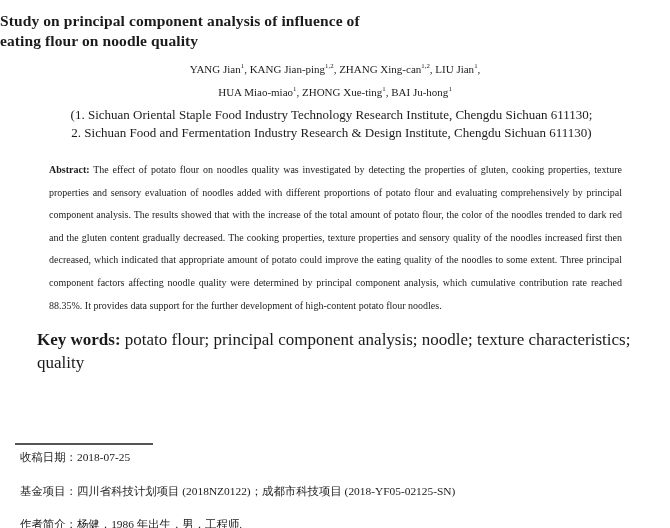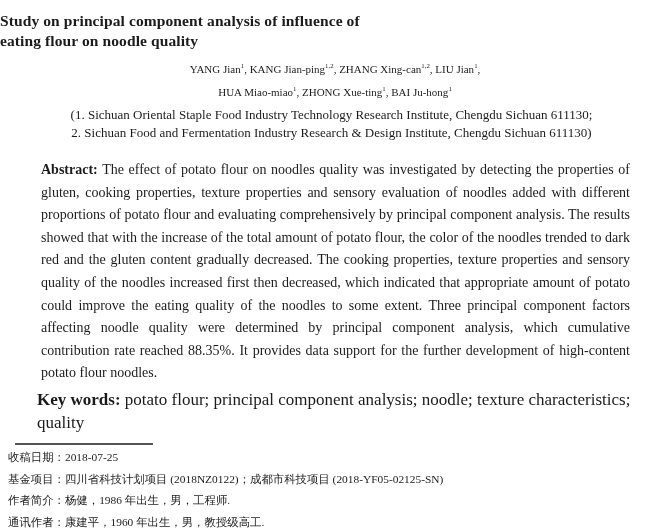--- a/index.html
+++ b/index.html
@@ -46,22 +46,22 @@
     margin: 4px 7px 0 0;
     text-align: center;
     font-size: 13px;
     line-height: 18px;
   }
   .affil.second { margin-top: 0; }
   .abstract-block {
     margin: 17px 36px 0 37px;
   }
   .abstract {
-    margin: 4px;
-    font-size: 14px;
+    margin: 12px;
+    font-size: 10px;
     line-height: 22.6px;
     text-align: justify;
     text-justify: inter-word;
   }
   .keywords {
     margin: 0;
     font-size: 17px;
     line-height: 22.6px;
   }
   .footnotes {
@@ -73,21 +73,21 @@
     line-height: 17.6px;
     font-family: "Liberation Serif", "DejaVu Serif", serif;
   }
   .short-rule {
     margin-left: 15px;
     width: 138px;
     height: 0;
     border-top: 2px solid #555555;
   }
   .footnotes p {
-    margin: 4px;
+    margin: 16px;
     padding-left: 4px;
     white-space: nowrap;
   }
   .footnotes p.first { margin-top: 4px; }
 </style>
 </head>
 <body>
 
 <div class="page">
 

